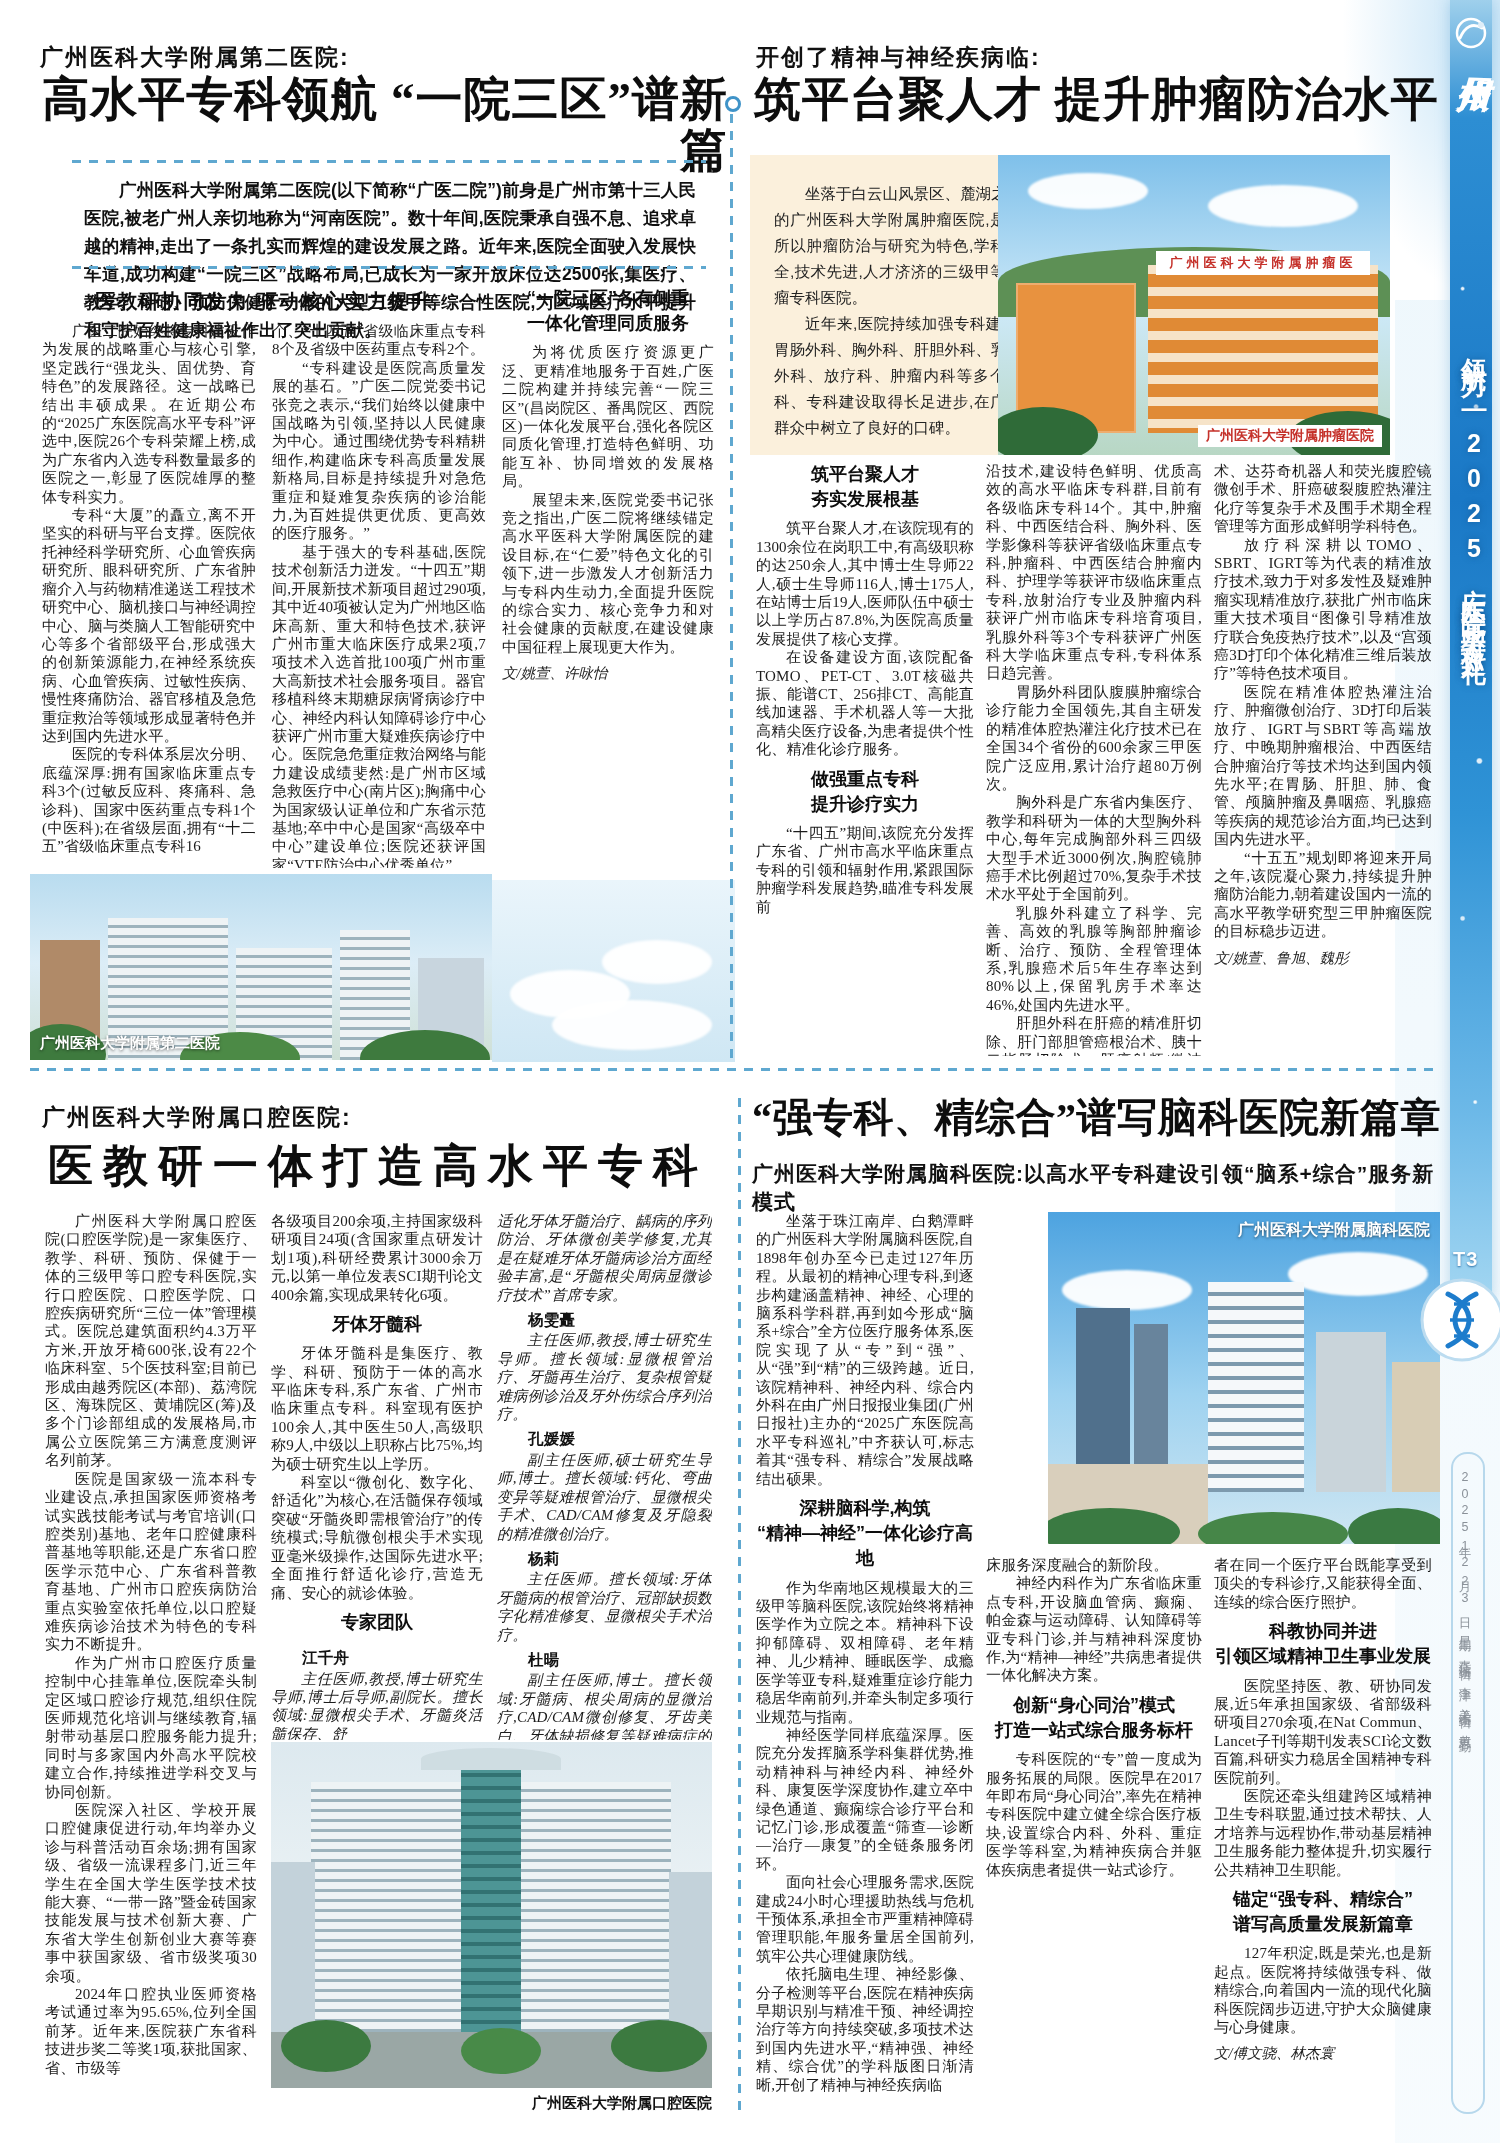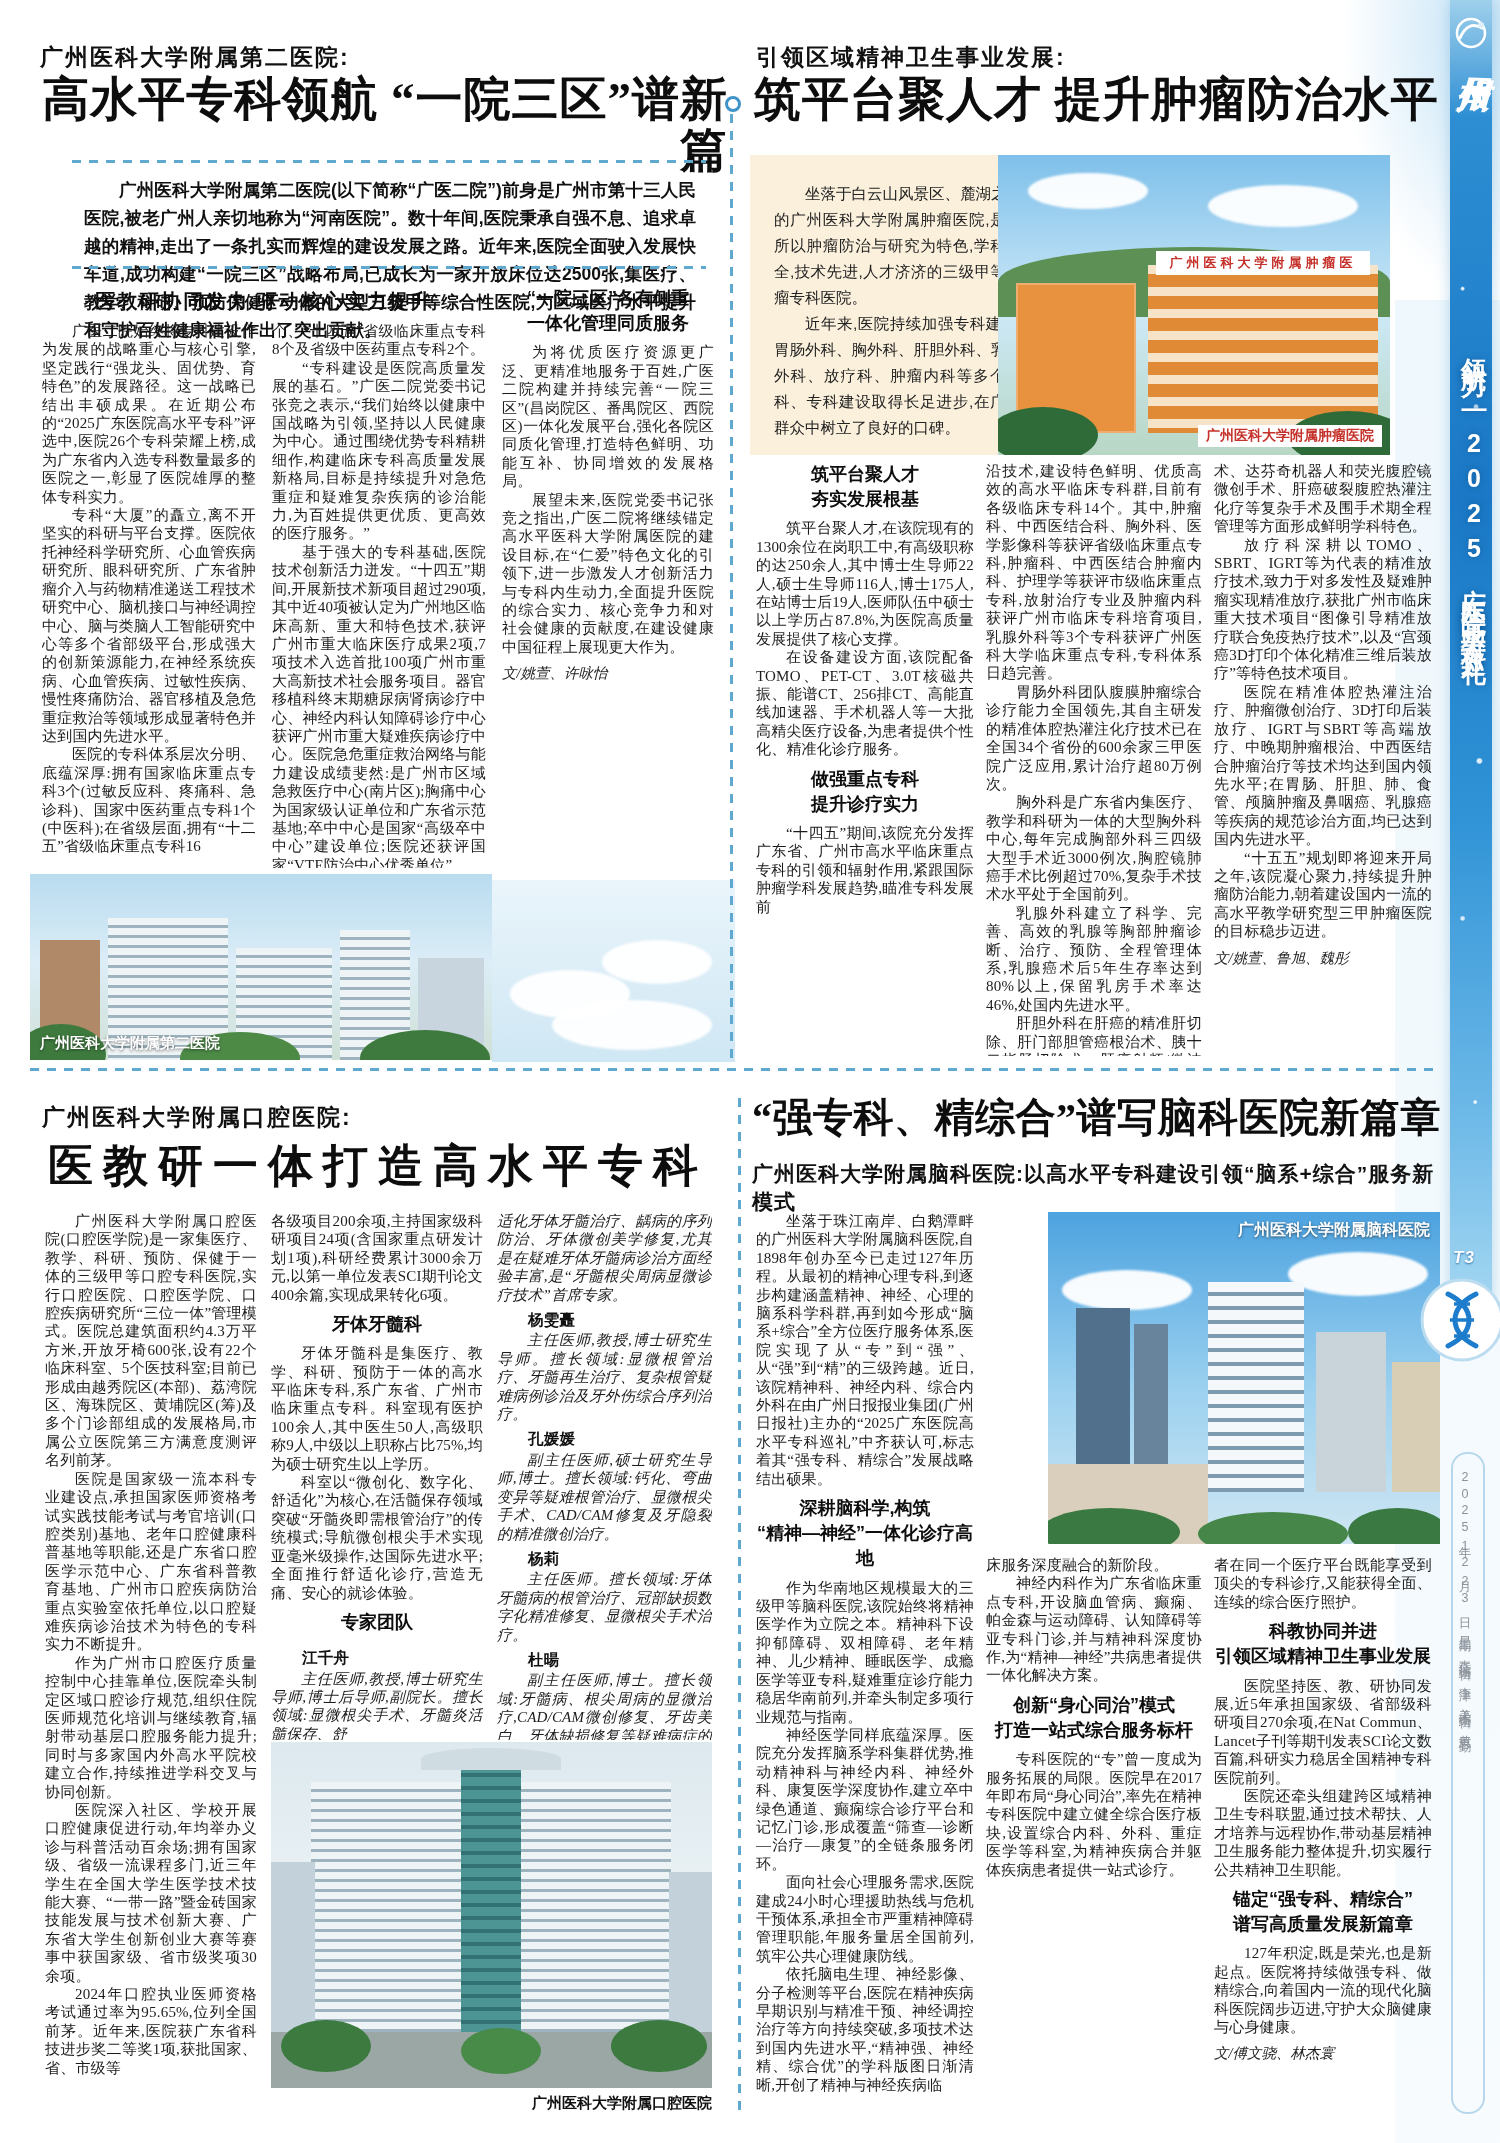--- a/index.html
+++ b/index.html
@@ -57,21 +57,21 @@
      radial-gradient(circle at 30% 70%,rgba(255,255,255,.8) 1.5px,transparent 3px),
      radial-gradient(circle at 60% 84%,rgba(255,255,255,.9) 1px,transparent 2.5px);}
   .v-up{writing-mode:vertical-rl;text-orientation:upright;}
   #masthead-logo{position:absolute;left:1449px;top:52px;width:44px;text-align:center;color:#fff;
      font-family:"Liberation Serif",serif;font-style:italic;font-weight:bold;font-size:33px;line-height:1.12;
      transform:rotate(2deg);}
   #section-banner{position:absolute;left:1451px;top:338px;width:40px;color:#fff;
      font-family:"Liberation Sans","DejaVu Sans",sans-serif;font-weight:bold;font-size:25px;letter-spacing:7px;
      text-shadow:0 0 6px rgba(20,90,150,.8);}
   #page-no{position:absolute;left:1453px;top:1248px;color:#fff;font-family:"Liberation Sans",sans-serif;
-     font-weight:bold;font-style:italic;font-size:17px;letter-spacing:1px;text-shadow:0 1px 2px rgba(20,90,150,.8);}
+     font-weight:bold;font-size:20px;letter-spacing:1px;text-shadow:0 1px 2px rgba(20,90,150,.8);}
   #dateline-box{position:absolute;left:1451px;top:1452px;width:30px;height:658px;border:2px solid #b7d8ec;
      border-radius:16px;}
   #dateline{position:absolute;left:1456px;top:1470px;color:#8a9199;font-size:12.5px;letter-spacing:2.5px;
      font-family:"Liberation Sans",sans-serif;}
   
   .wash{position:absolute;pointer-events:none;}
 </style>
 </head>
 <body>
 
@@ -128,21 +128,21 @@
 
   <div class="abs" style="left:492px;top:880px;width:243px;height:182px;background:linear-gradient(180deg,#eaf5fb,#cfe7f4);">
     <div class="cloud" style="left:18px;top:90px;width:120px;height:48px;"></div>
     <div class="cloud" style="left:110px;top:60px;width:110px;height:44px;"></div>
     <div class="cloud" style="left:60px;top:120px;width:160px;height:50px;"></div>
   </div>
 
   <div class="abs divdot" style="left:725px;top:96px;"></div>
   <div class="abs vdash" style="left:730px;top:114px;height:948px;"></div>
 
-  <div class="abs kicker" style="left:756px;top:42px;">引领区域精神卫生事业发展:</div>
+  <div class="abs kicker" style="left:756px;top:42px;">开创了精神与神经疾病临:</div>
   <h1 class="abs headline" style="left:754px;top:74px;width:688px;font-size:47px;margin:0;letter-spacing:1px;">筑平台聚人才 提升肿瘤防治水平</h1>
 
   <div class="abs" style="left:750px;top:155px;width:294px;height:300px;background:#fbf0dc;">
     <div class="intro2" style="margin:26px 22px 0 24px;">
         <p>坐落于白云山风景区、麓湖之滨的广州医科大学附属肿瘤医院,是一所以肿瘤防治与研究为特色,学科齐全,技术先进,人才济济的三级甲等肿瘤专科医院。</p>
         <p>近年来,医院持续加强专科建设,胃肠外科、胸外科、肝胆外科、乳腺外科、放疗科、肿瘤内科等多个学科、专科建设取得长足进步,在广大群众中树立了良好的口碑。</p>
       </div>
   </div>
 
   <div class="photo" style="left:998px;top:155px;width:392px;height:300px;

